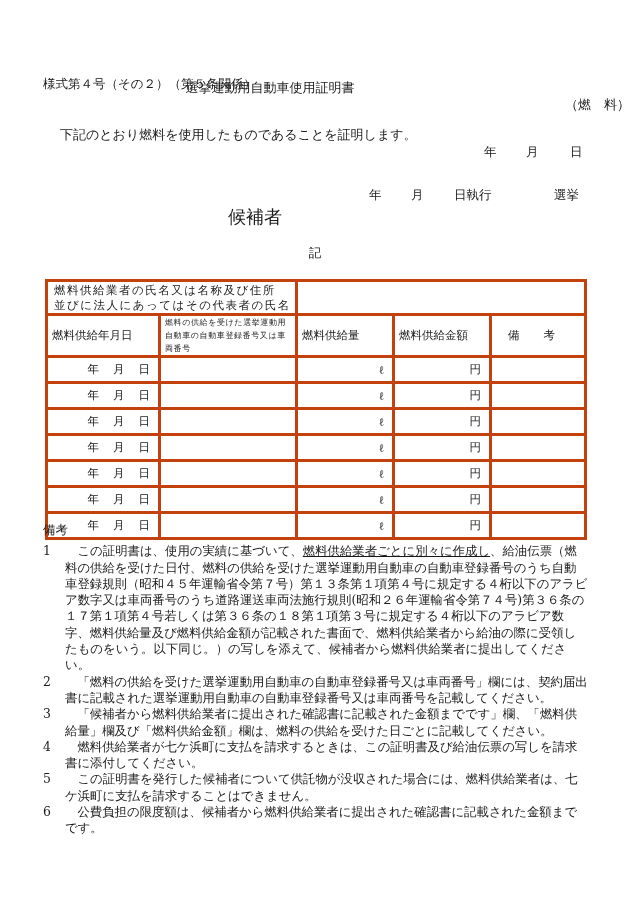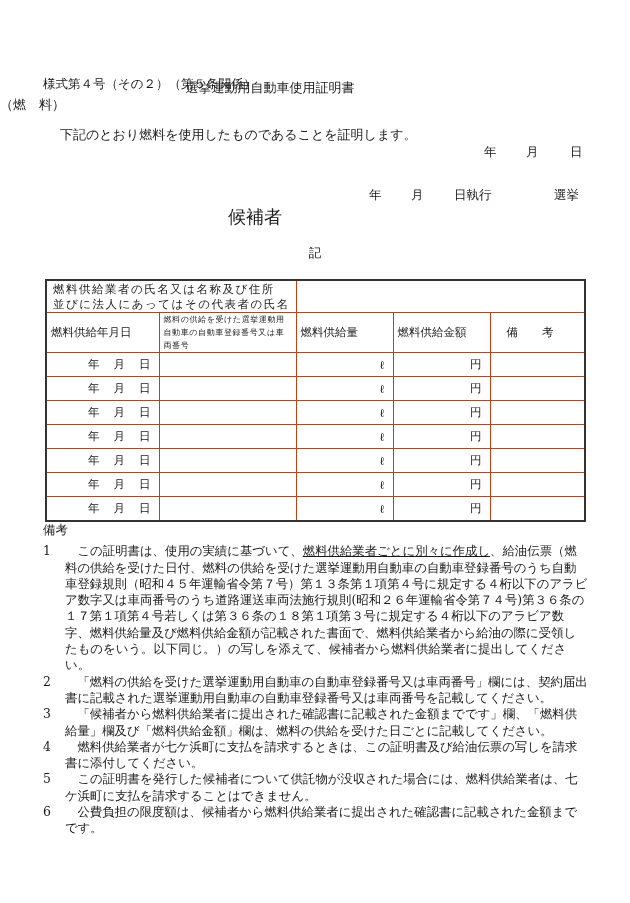--- a/index.html
+++ b/index.html
@@ -4,34 +4,34 @@
 <style>
   html, body { margin: 0; padding: 0; background: #ffffff; }
   body {
     width: 630px; height: 903px; position: relative; overflow: hidden;
     font-family: "DejaVu Serif", "Liberation Serif", serif;
     color: #1a1a1a; font-size: 12.5px;
   }
   .abs { position: absolute; white-space: nowrap; }
   .form-no { left: 43px; top: 76px; font-size: 12.5px; }
   .title { left: 0; width: 540px; text-align: center; top: 79px; font-size: 13px; }
-  .subtitle { left: 0; width: 630px; text-align: left; top: 96px; font-size: 13px; }
+  .subtitle { left: 0; width: 630px; text-align: right; top: 96px; font-size: 13px; }
   .intro { left: 60px; top: 126px; font-size: 13px; }
   .date-line { top: 144px; font-size: 12.5px; }
   .exec-line { top: 187px; font-size: 12.5px; }
   .candidate { left: 228px; top: 205px; font-size: 18px; }
   .ki { left: 0; width: 630px; text-align: center; top: 245px; font-size: 12.5px; }
 
   table.cert {
     position: absolute; left: 45px; top: 279px; width: 539px;
     border-collapse: collapse; border: 2px solid #333;
     table-layout: fixed;
   }
   table.cert td {
-    border: 1px solid #c2410c; padding: 0 4px; height: 23px;
+    border: 3px solid #c2410c; padding: 0 4px; height: 23px;
     font-size: 11.5px; vertical-align: middle;
   }
   table.cert tr.supplier td { height: 31px; }
   table.cert tr.head td { height: 31px; }
   .supplier-label { font-size: 12px; line-height: 15px; letter-spacing: 1.5px; padding-left: 6px !important; }
   .small-head { font-size: 8px !important; line-height: 13px; letter-spacing: 0.6px; text-align: left !important; }
   .date-cell { text-align: right; padding-right: 8px !important; letter-spacing: 0; }
   .date-cell span { display: inline-block; margin-left: 14px; }
   .unit { text-align: right; padding-right: 8px !important; }
   .remarks-head span { display: inline-block; margin: 0 12px; }

